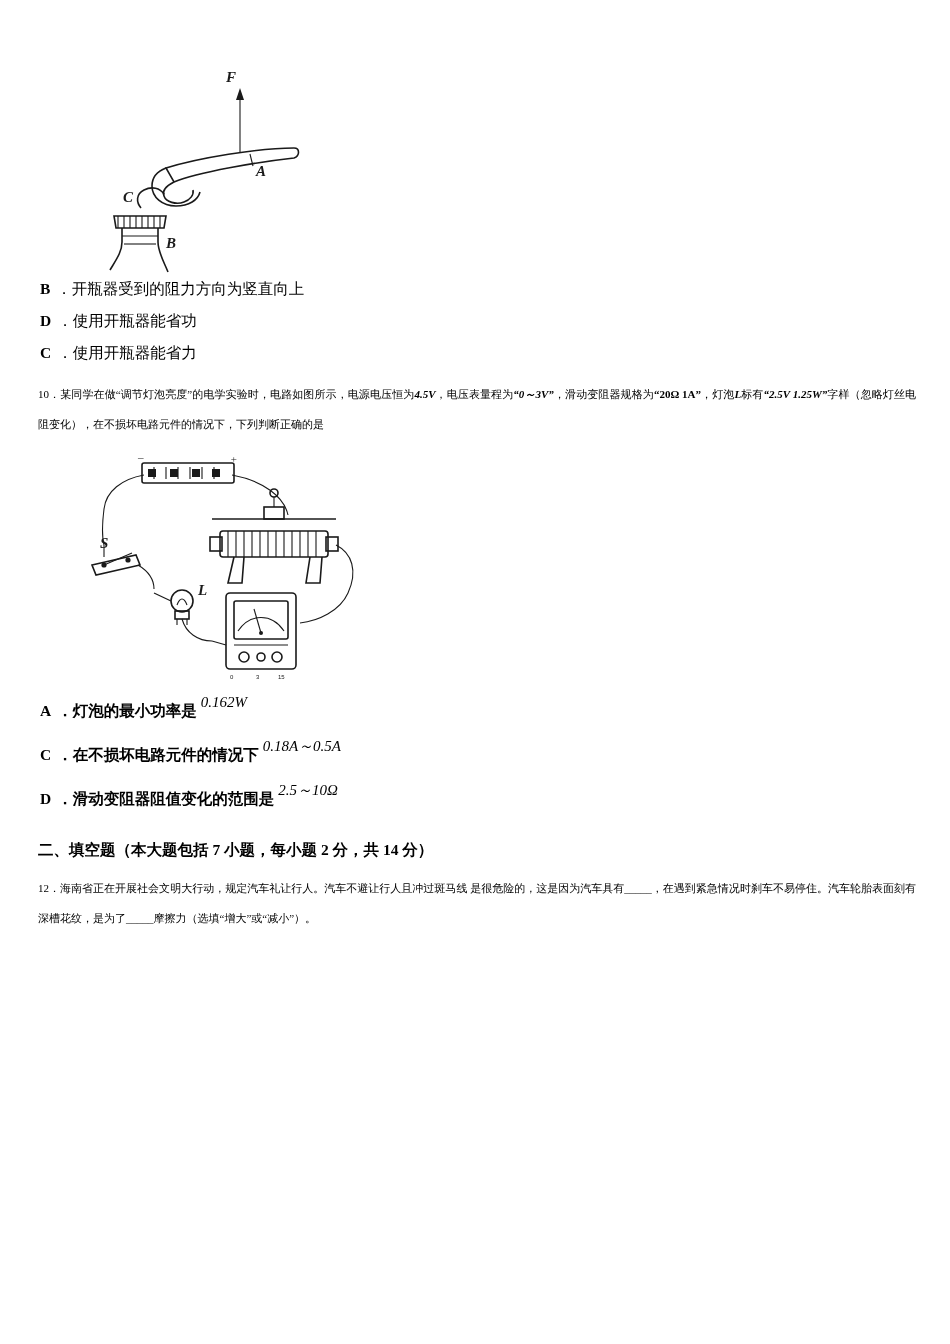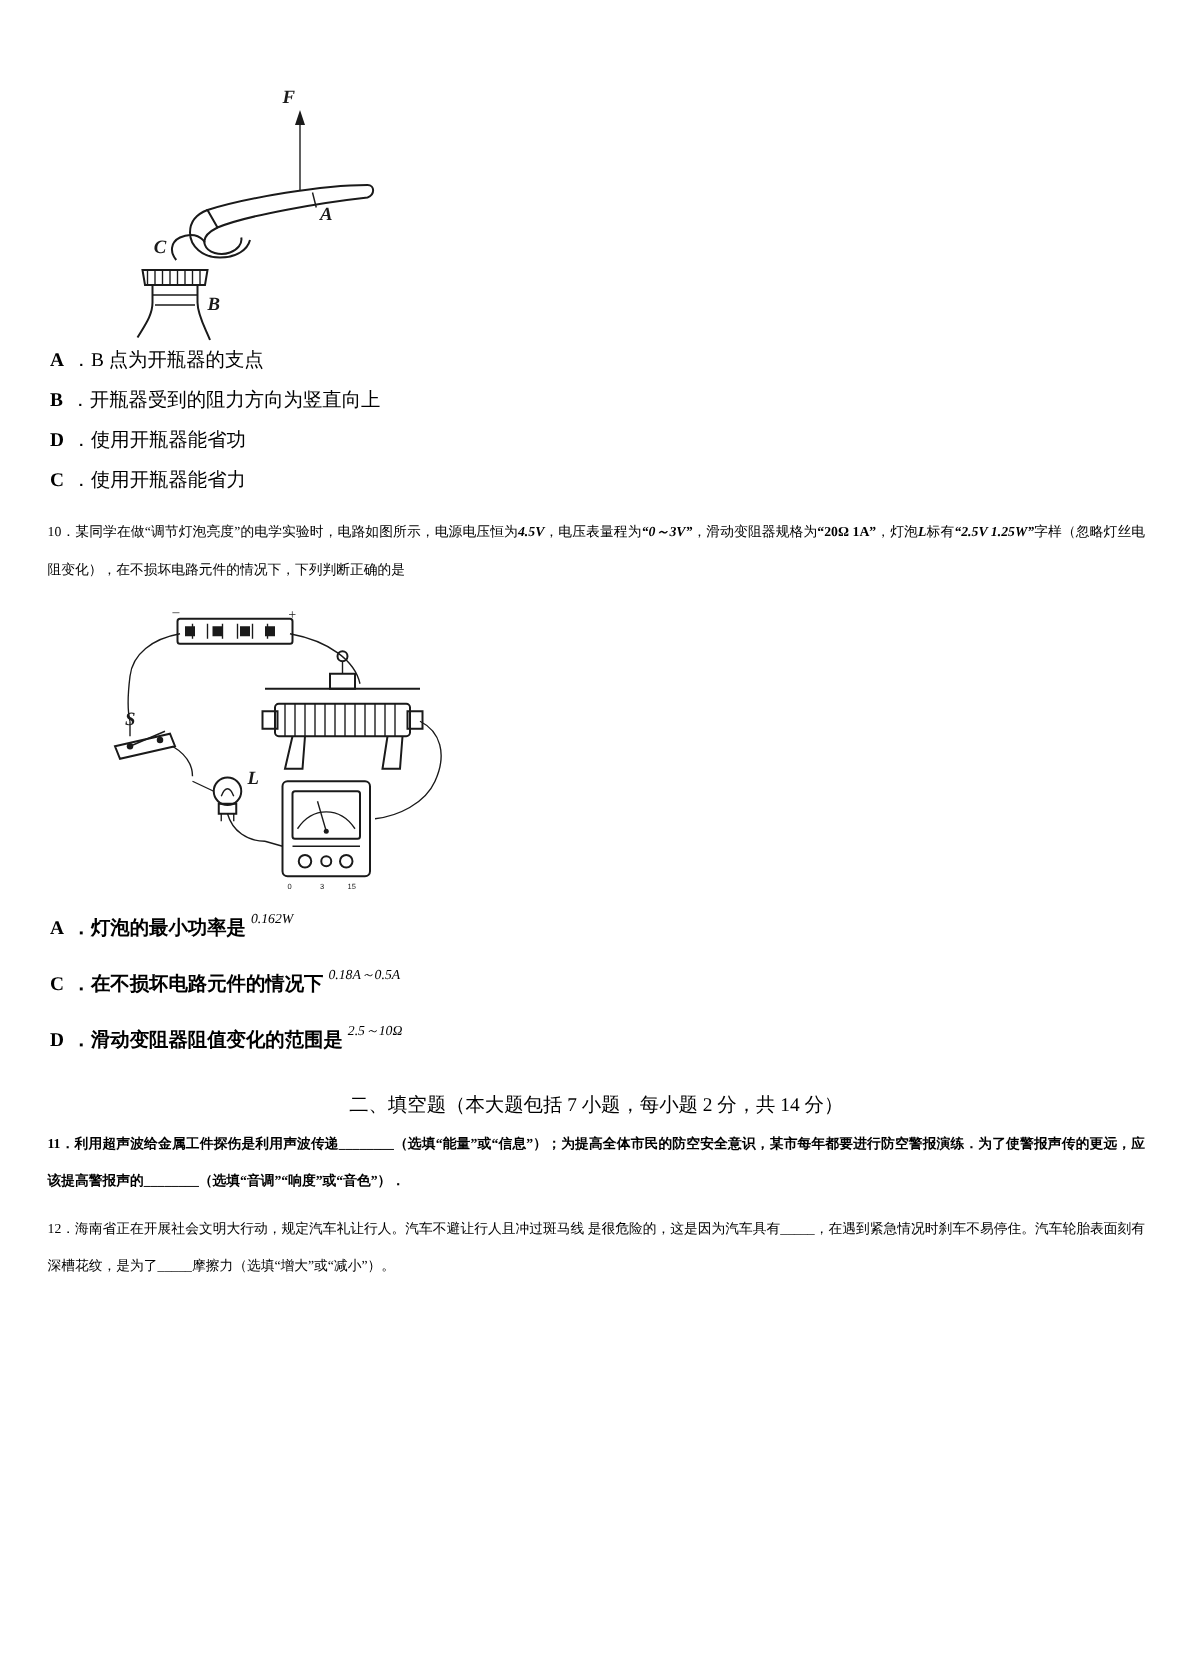--- a/index.html
+++ b/index.html
@@ -43,31 +43,30 @@
     padding-left: 2px;
   }
   .opt .lab {
     font-weight: bold;
     font-style: normal;
     margin-right: 6px;
   }
   .bold { font-weight: bold; }
   .section-head {
     font-size: 15.5px;
-    font-weight: normal;
+    font-weight: bold;
     line-height: 30px;
     margin: 0;
-    text-align: center;
   }
 
   
   .frm {
     font-family: "Liberation Serif", serif;
     font-style: italic;
-    font-size: 11px;
+    font-size: 15px;
     position: relative;
     top: -9px;
     margin-left: 4px;
     white-space: nowrap;
   }
 
   
   .fig1 {
     position: relative;
     height: 245px;
@@ -132,21 +131,20 @@
       <path class="blk" d="M66 186 L118 186 L116 198 L68 198 Z"></path>
       <path class="thin" d="M70 186 L70 198 M76 186 L76 198 M82 186 L82 198 M88 186 L88 198 M94 186 L94 198 M100 186 L100 198 M106 186 L106 198 M112 186 L112 198"></path>
 
       <path class="blk" d="M74 198 L74 212 C74 222 68 230 62 240"></path>
       <path class="blk" d="M110 198 L110 212 C110 222 116 232 120 242"></path>
       <path class="thin" d="M74 206 L110 206"></path>
       <path class="thin" d="M76 214 L108 214"></path>
     </svg>
   </div>
 
-  <p class="opt"><span class="lab">A</span><span>．B 点为开瓶器的支点</span></p>
   <p class="opt"><span class="lab">B</span><span>．开瓶器受到的阻力方向为竖直向上</span></p>
   <p class="opt"><span class="lab">D</span><span>．使用开瓶器能省功</span></p>
   <p class="opt"><span class="lab">C</span><span>．使用开瓶器能省力</span></p>
 
   <div class="spacer-8"></div>
 
   <p class="para"><span>10．</span><span>某同学在做“调节灯泡亮度”的电学实验时，电路如图所示，电源电压恒为</span><span class="bold" style="font-style:italic">4.5V</span><span>，电压表量程为</span><span class="bold" style="font-style:italic">“0～3V”</span><span>，滑动变</span><span>阻器规格为</span><span class="bold">“20Ω 1A”</span><span>，灯泡</span><span class="bold" style="font-style:italic">L</span><span>标有</span><span class="bold" style="font-style:italic">“2.5V 1.25W”</span><span>字样（忽略灯丝电阻变化），在不损坏电路元件的情况下，下列判断</span><span>正确的是</span></p>
 
   <div class="fig2">
     <svg width="420" height="230" viewBox="0 0 420 230">
@@ -212,20 +210,19 @@
   </div>
 
   <p class="opt" style="line-height:44px;margin-bottom:0"><span class="lab">A</span><span class="bold">．灯泡的最小功率是</span><span class="frm">0.162W</span></p>
   <p class="opt" style="line-height:44px;margin-bottom:0"><span class="lab">C</span><span class="bold">．在不损坏电路元件的情况下</span><span class="frm">0.18A～0.5A</span></p>
   <p class="opt" style="line-height:44px;margin-bottom:0"><span class="lab">D</span><span class="bold">．滑动变阻器阻值变化的范围是</span><span class="frm">2.5～10Ω</span></p>
 
   <div class="spacer-14"></div>
 
   <p class="section-head">二、填空题（本大题包括 7 小题，每小题 2 分，共 14 分）</p>
 
-  <p class="para"><span class="bold">11．</span><span class="bold">利用超声波给金属工件探伤是利用声波传递</span><span class="bold">________</span><span class="bold">（选填“能量”或“信息”）；为提高全体市民的防空安全意</span><span class="bold">识，某市每年都要进行防空警报演练．为了使警报声传的更远，应该提高警报声的</span><span class="bold">________</span><span class="bold">（选填“音调”“响度”</span><span class="bold">或“音色”）．</span></p>
 
   <div class="spacer-8"></div>
 
   <p class="para"><span>12．</span><span>海南省正在开展社会文明大行动，规定汽车礼让行人。汽车不避让行人且冲过斑马线 是很危险的，这是因为汽</span><span>车具有</span><span>_____</span><span>，在遇到紧急情况时刹车不易停住。汽车轮胎表面刻有深槽花纹，是为了</span><span>_____</span><span>摩擦力（选填“增大”</span><span>或“减小”）。</span></p>
 
  </div>
 </div>
 
 </body></html>

